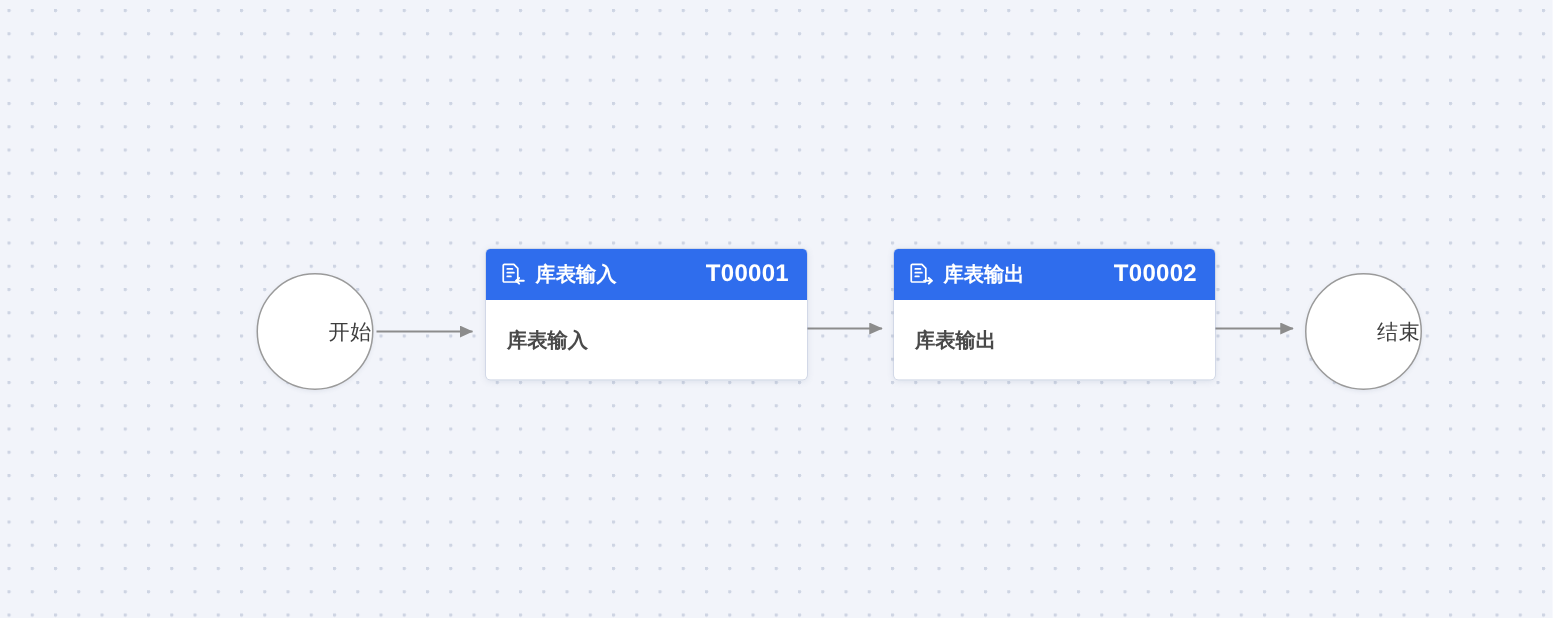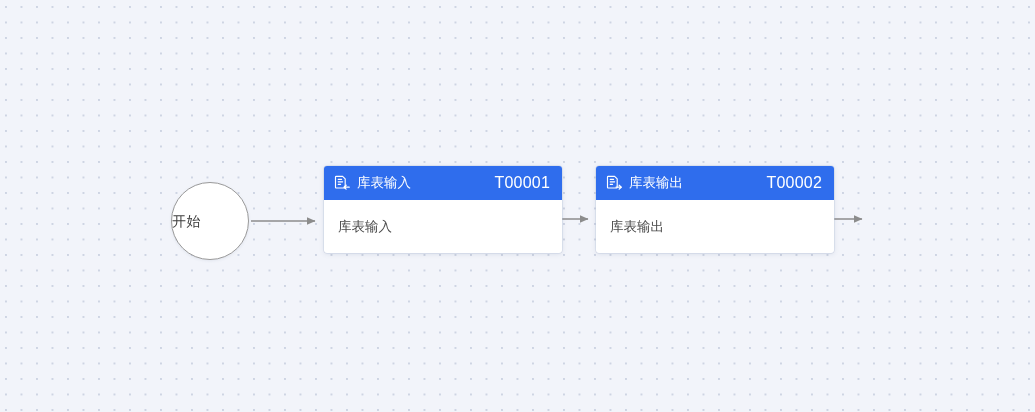--- a/index.html
+++ b/index.html
@@ -40,41 +40,42 @@
   .circle-node {
     position: absolute;
     width: 78px;
     height: 78px;
     border-radius: 50%;
     background: #ffffff;
     border: 1.4px solid #9a9a9a;
     box-sizing: border-box;
     display: flex;
     align-items: center;
-    justify-content: flex-start;
+    justify-content: flex-end;
     box-shadow: 0 1px 3px rgba(80,95,130,0.10);
   }
   .circle-node .circle-label {
     font-size: 14px;
     color: #3d3d3d;
     letter-spacing: 0.5px;
     line-height: 1;
   }
 
   #node-start { left: 171px; top: 182px; }
   #node-end   { left: 870px; top: 182px; }
 
   
   .task-node {
     position: absolute;
-    width: 238px;
+    width: 214px;
     background: #ffffff;
     border-radius: 3px;
     box-shadow: 0 1px 5px rgba(90,105,140,0.16), 0 0 0 0.5px rgba(200,208,226,0.7);
     overflow: hidden;
+    font-weight: bold;
   }
   #node-t1 { left: 324px; top: 166px; }
   #node-t2 { left: 596px; top: 166px; }
 
   .task-header {
     height: 34px;
     background: #2f6ded;
     display: flex;
     align-items: center;
     padding: 0 12px 0 10px;
@@ -172,14 +173,17 @@
         </g>
       </svg>
       <span class="task-header-title">库表输出</span>
       <span class="task-header-id">T00002</span>
     </div>
     <div class="task-body">
       <span class="task-body-text">库表输出</span>
     </div>
   </div>
 
+  <div id="node-end" class="circle-node">
+    <span class="circle-label">结束</span>
+  </div>
 
 </div>
 
 </body></html>

